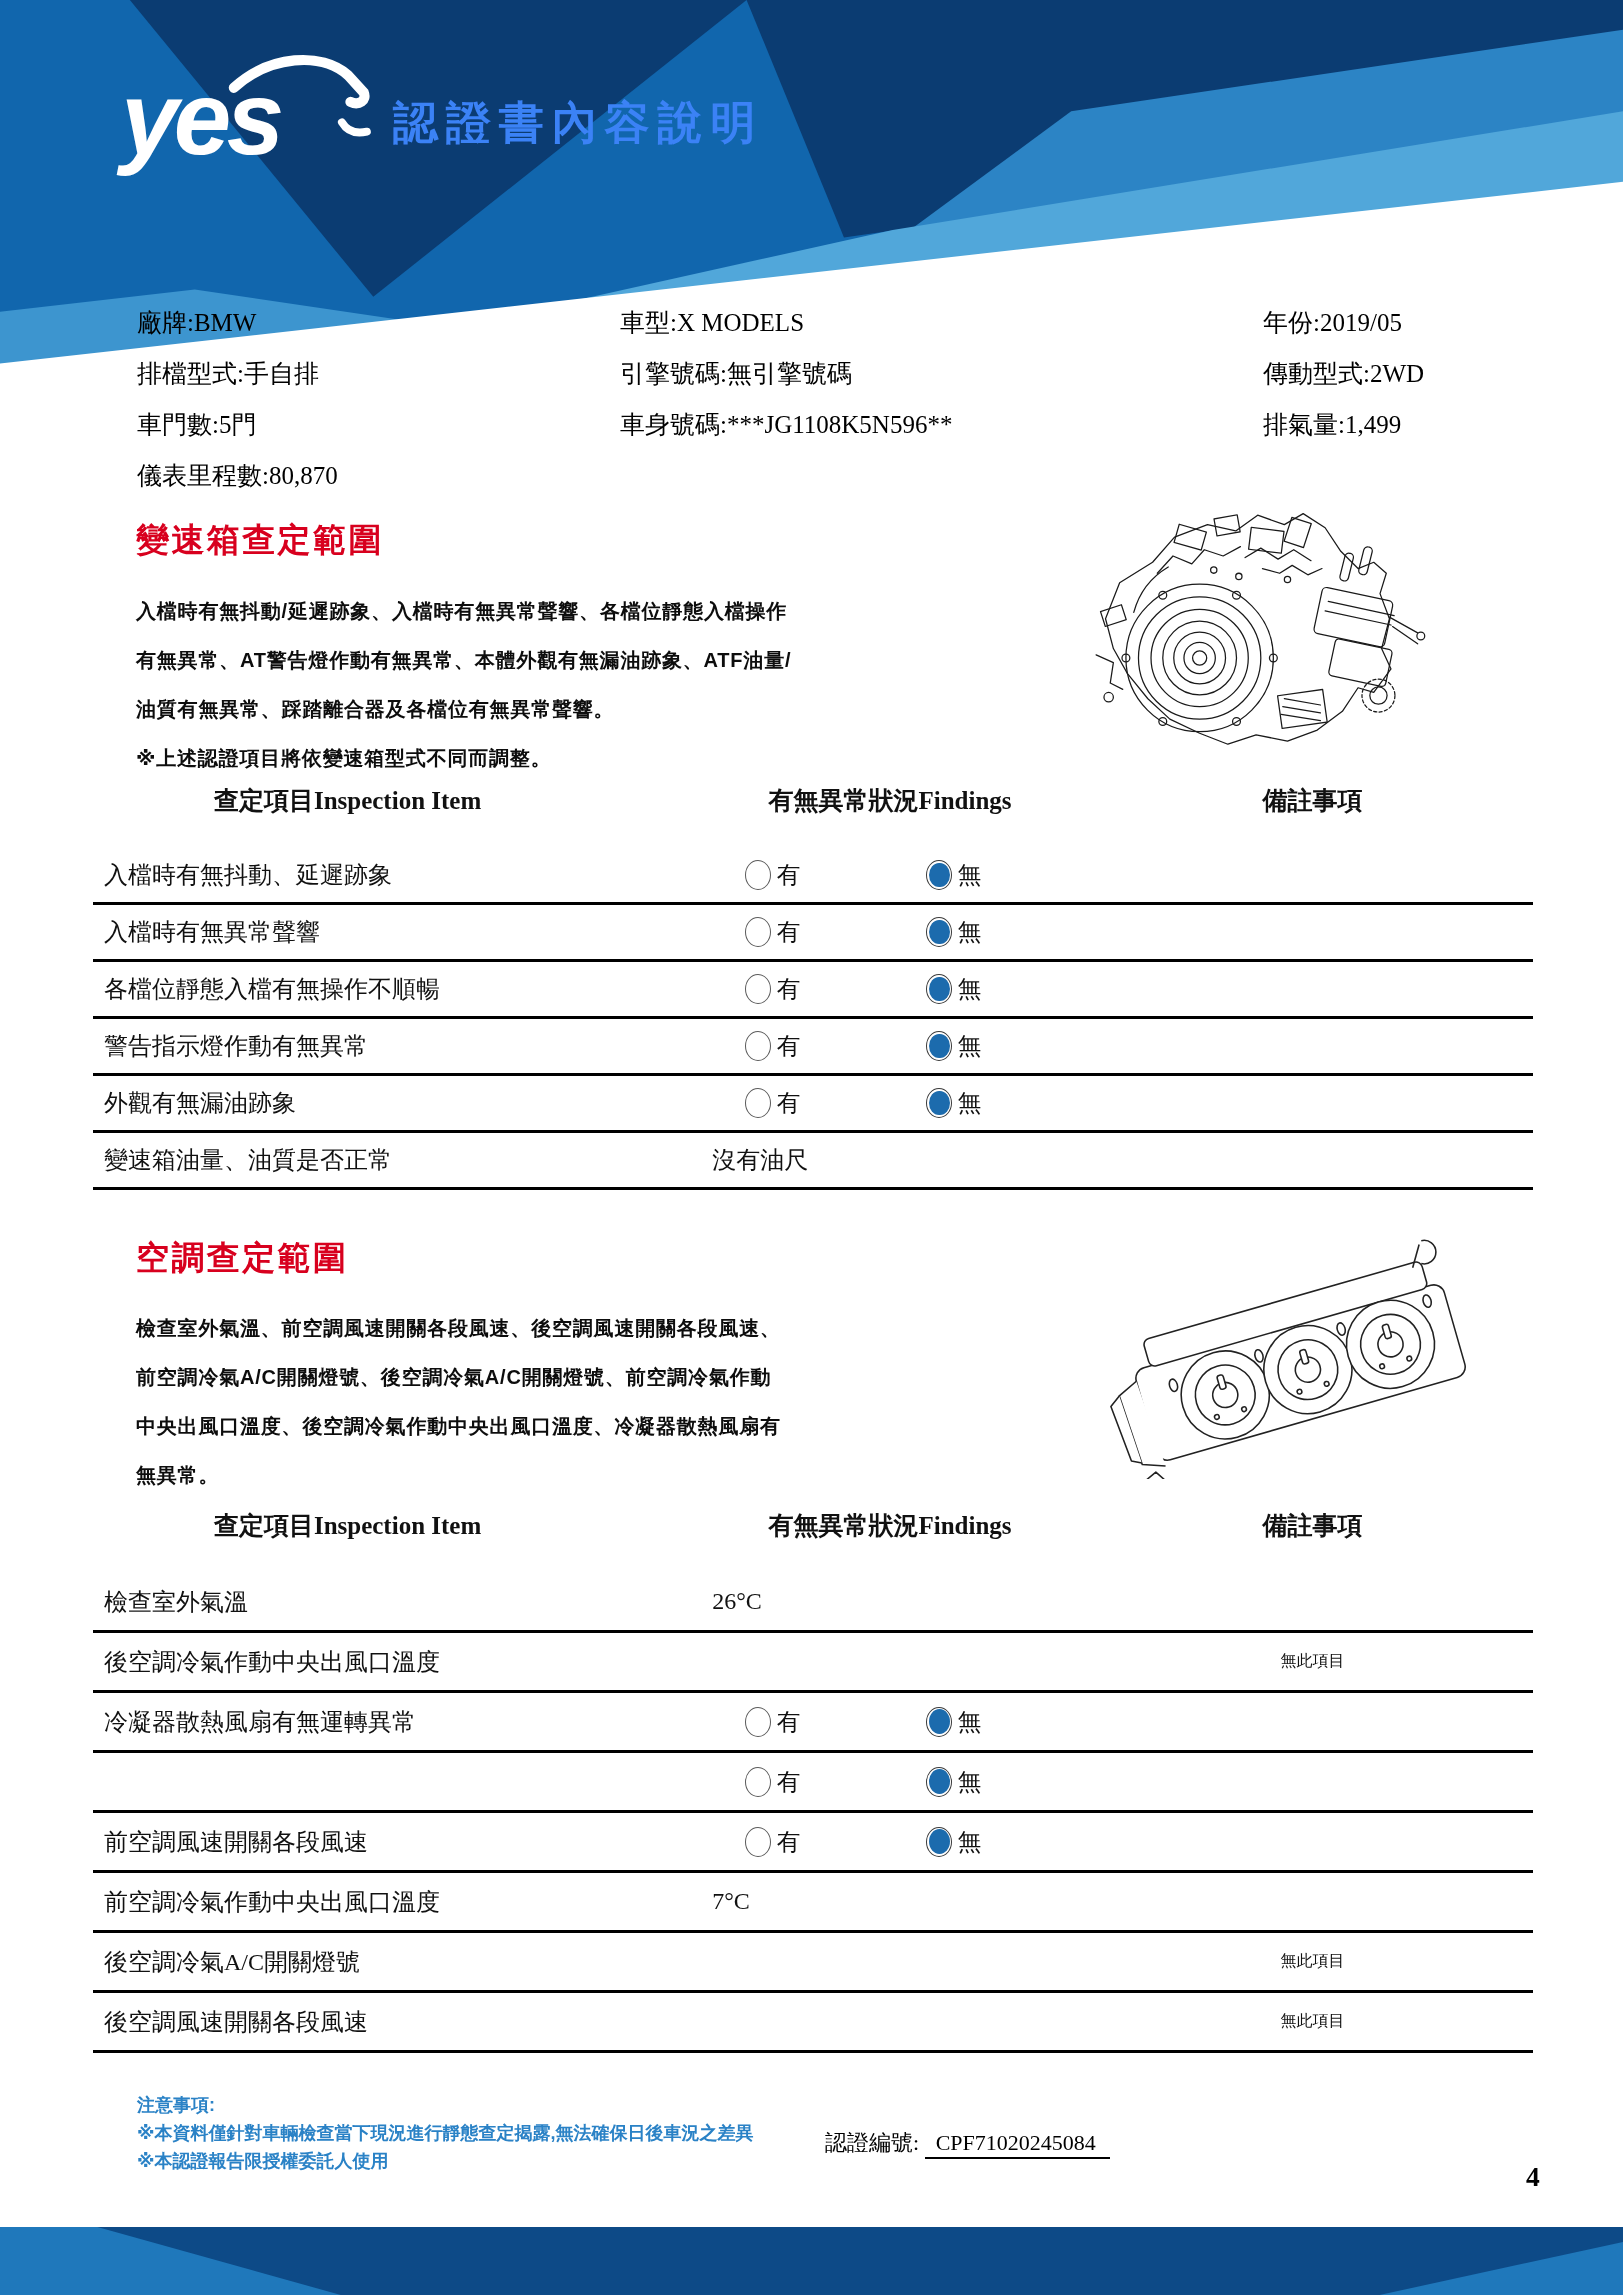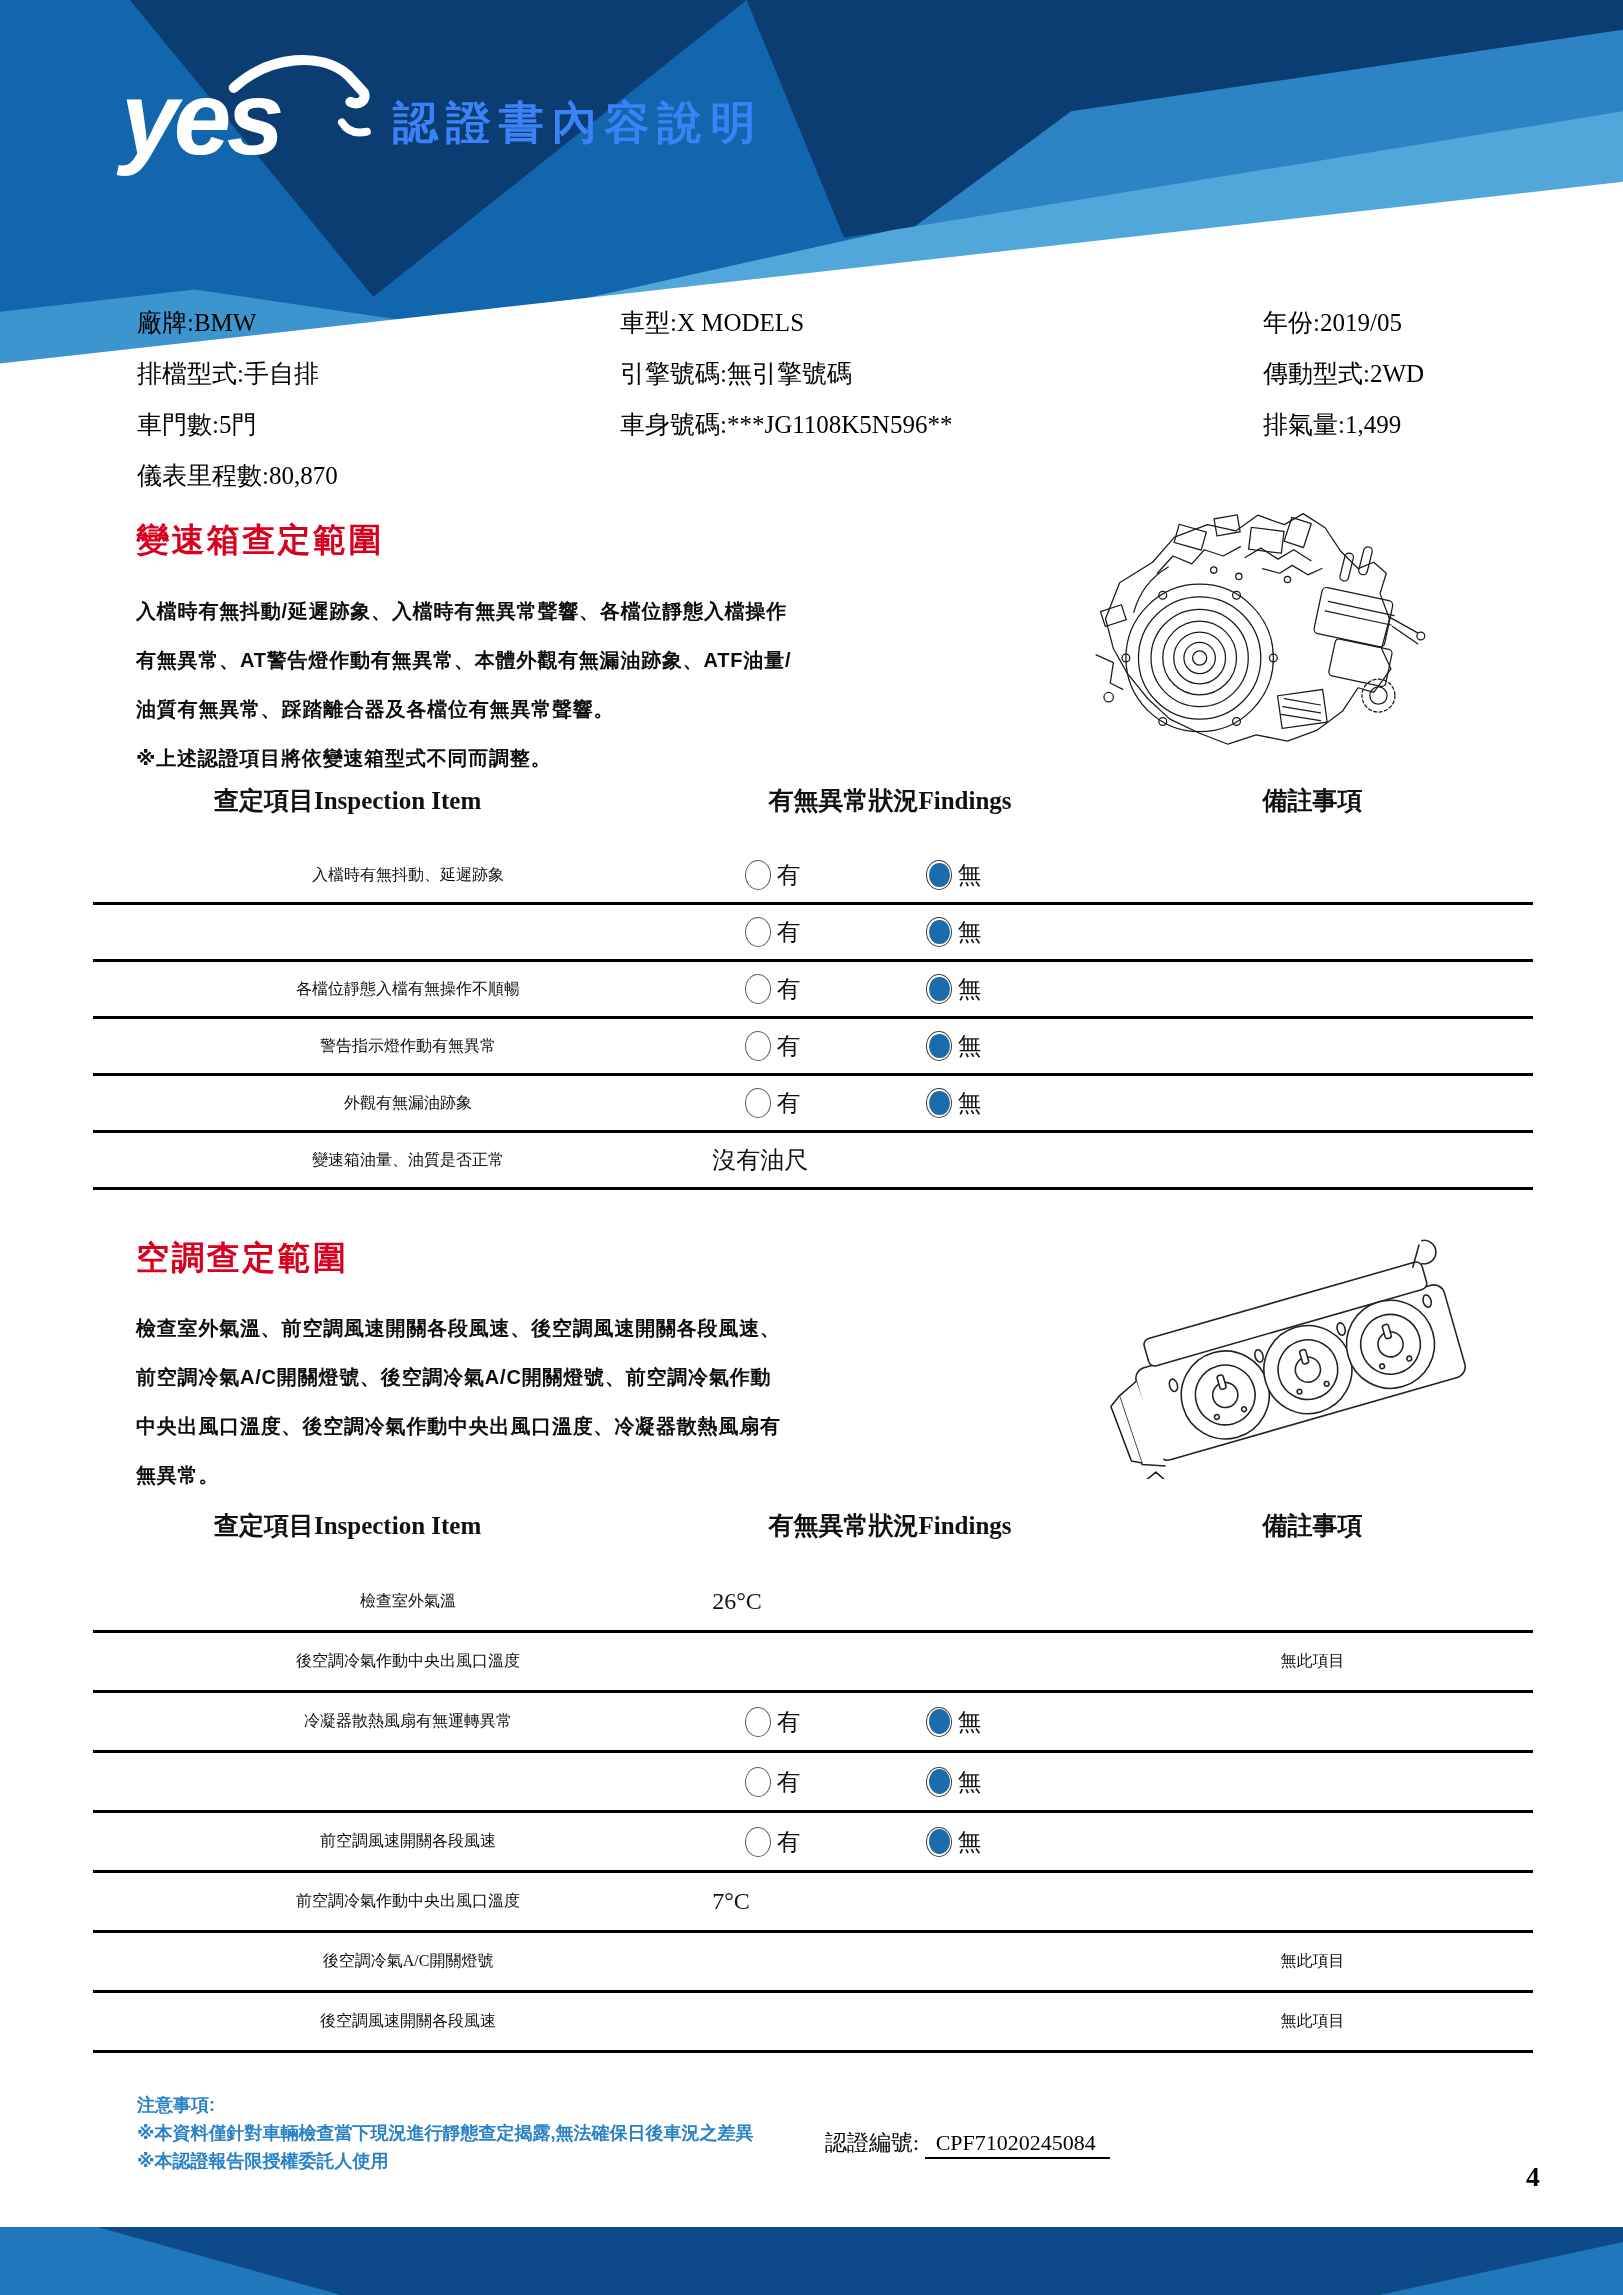--- a/index.html
+++ b/index.html
@@ -47,21 +47,21 @@
   .tb2{top:1509px;}
   .t-head{display:grid;grid-template-columns:43% 34% 23%;
           font-family:"Liberation Serif","DejaVu Serif",serif;font-size:25px;font-weight:600;}
   .tb1 .t-head{height:64px;} .tb2 .t-head{height:64px;}
   .th{text-align:center;white-space:nowrap;}
   .th1{padding-right:110px;} .th2{padding-right:134px;} .th3{padding-right:110px;}
   .t-row{display:grid;grid-template-columns:43% 34% 23%;align-items:center;
          border-bottom:3.9px solid #000;box-sizing:border-box;
          font-family:"Liberation Serif","DejaVu Serif",serif;}
   .tb1 .t-row{height:57px;} .tb2 .t-row{height:60px;}
-  .cell-item{grid-column:1;font-size:16px;padding-left:11px;white-space:nowrap;text-align:center;}
+  .cell-item{grid-column:1;font-size:24px;padding-left:11px;white-space:nowrap;}
   .cell-findings{grid-column:2;display:flex;align-items:center;gap:126px;padding-left:33px;}
   .cell-center{grid-column:2;text-align:left;font-size:24px;padding-right:7.9px;}
   .cell-remark{grid-column:3;text-align:center;font-size:16px;padding-right:110px;}
   .opt{display:flex;align-items:center;font-size:23.6px;white-space:nowrap;cursor:pointer;}
   .radio{width:26px;height:30px;border:1.6px solid #5a5a5a;border-radius:50%;
          background:#fff;display:inline-block;position:relative;margin-right:5.5px;box-sizing:border-box;}
   .opt.on .radio{border-color:#3a3a3a;}
   .opt.on .radio::after{content:"";position:absolute;inset:1.6px;border-radius:50%;
          background:var(--radio-blue,#1c6bad);}
 
@@ -186,20 +186,21 @@
               <span class="radio"></span>
               <span class="opt-label">有</span>
             </span>
             <span class="opt on">
               <span class="radio"></span>
               <span class="opt-label">無</span>
             </span>
           </div>
         </div>
         <div class="t-row">
+          <div class="cell-item">入檔時有無異常聲響</div>
           <div class="cell-findings">
             <span class="opt">
               <span class="radio"></span>
               <span class="opt-label">有</span>
             </span>
             <span class="opt on">
               <span class="radio"></span>
               <span class="opt-label">無</span>
             </span>
           </div>

